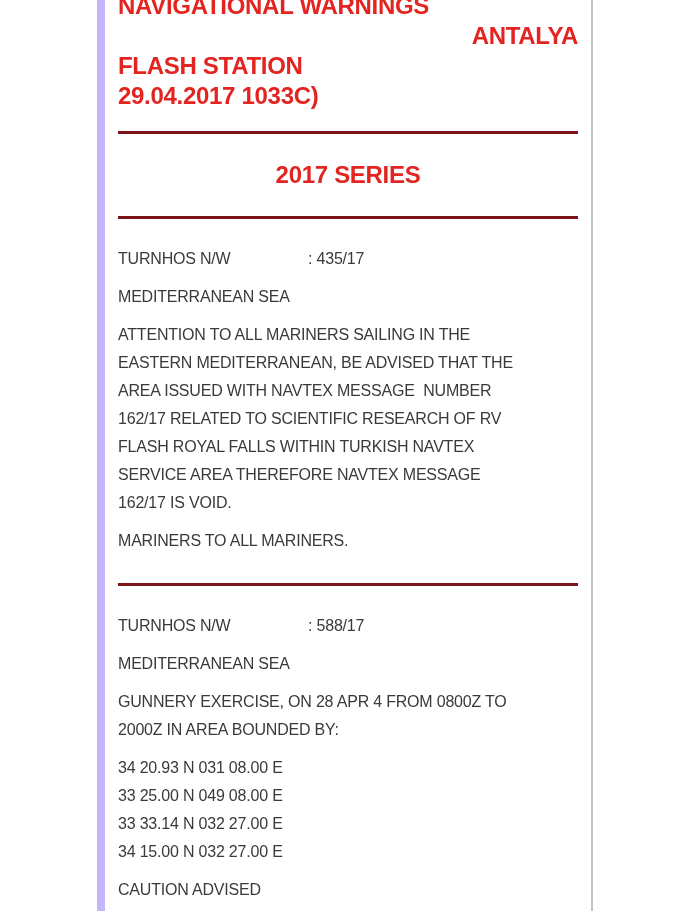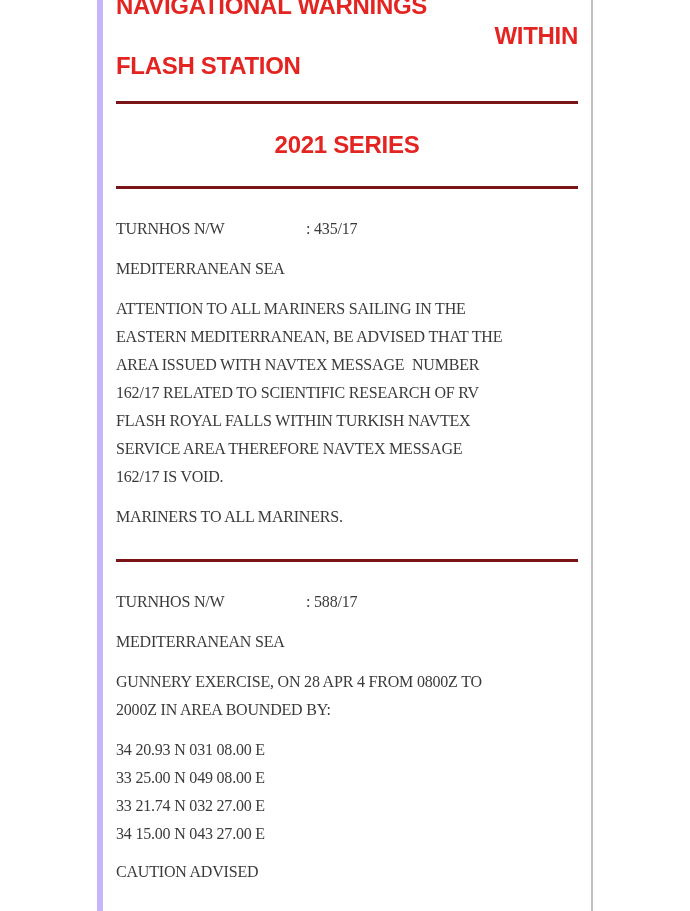--- a/index.html
+++ b/index.html
@@ -3,21 +3,21 @@
 <meta charset="utf-8">
 <style>
   html,body{margin:0;padding:0;}
   body{
     width:690px;height:911px;overflow:hidden;background:#ffffff;
     font-family:"Liberation Sans",sans-serif;
   }
   .sheet{
     width:496px;height:911px;margin:0 auto;box-sizing:border-box;
     padding:0 13px;
-    border-left:6px solid #c4b5fd;border-right:2px solid #c2c2c2;
+    border-left:8px solid #c4b5fd;border-right:2px solid #c2c2c2;
     background:#ffffff;overflow:hidden;
   }
   .doc-header{
     margin-top:-9px;
     color:#e32420;font-weight:bold;font-size:24px;line-height:30px;
     letter-spacing:-0.3px;
   }
   .h-line{white-space:nowrap;}
   .align-left{text-align:left;}
   .align-right{text-align:right;}
@@ -26,39 +26,40 @@
     margin:20px 0 26px 0;
   }
   .rule-mid{margin-top:28px;}
   .series-title{
     text-align:center;color:#e32420;font-weight:bold;
     font-size:24px;line-height:30px;margin:0 0 26px 0;letter-spacing:-0.3px;
   }
   .msg{
     color:#3a3a3a;font-size:16px;line-height:28px;letter-spacing:-0.2px;
   }
-  .block{margin:12px 0 10px 0;font-family:Liberation Serif, serif;}
+  .block{margin:0 0 10px 0;}
   .label{display:inline-block;width:190px;}
   .pre{white-space:pre-line;}
   .caution{margin-top:6px;margin-bottom:0;}
 </style>
 </head>
 <body>
 
 <div class="sheet">
 
   <div class="doc-header">
     <div class="h-line align-left">NAVIGATIONAL WARNINGS</div>
-    <div class="h-line align-right">WITHIN</div>
+    <div class="h-line align-right">ANTALYA</div>
     <div class="h-line align-left">FLASH STATION</div>
+    <div class="h-line align-left">29.04.2017 1033C)</div>
   </div>
 
   <div class="rule"></div>
 
-  <div class="series-title">2021 SERIES</div>
+  <div class="series-title">2017 SERIES</div>
 
   <div class="rule"></div>
 
   <section class="msg">
     <div class="block">
       <span class="label">TURNHOS N/W</span><span class="value">: 435/17</span>
     </div>
     <div class="block">MEDITERRANEAN SEA</div>
     <div class="block pre">ATTENTION TO ALL MARINERS SAILING IN THE
 EASTERN MEDITERRANEAN, BE ADVISED THAT THE
@@ -75,19 +76,19 @@
   <section class="msg">
     <div class="block">
       <span class="label">TURNHOS N/W</span><span class="value">: 588/17</span>
     </div>
     <div class="block">MEDITERRANEAN SEA</div>
     <div class="block pre">GUNNERY EXERCISE, ON 28 APR 4 FROM 0800Z TO
 2000Z IN AREA BOUNDED BY:</div>
     <div class="block">
         <div>34 20.93 N 031 08.00 E</div>
         <div>33 25.00 N 049 08.00 E</div>
-        <div>33 21.74 N 032 27.00 E</div>
-        <div>34 15.00 N 043 27.00 E</div>
+        <div>33 33.14 N 032 27.00 E</div>
+        <div>34 15.00 N 032 27.00 E</div>
       </div>
     <div class="block caution">CAUTION ADVISED</div>
   </section>
 
 </div>
 
 </body></html>

